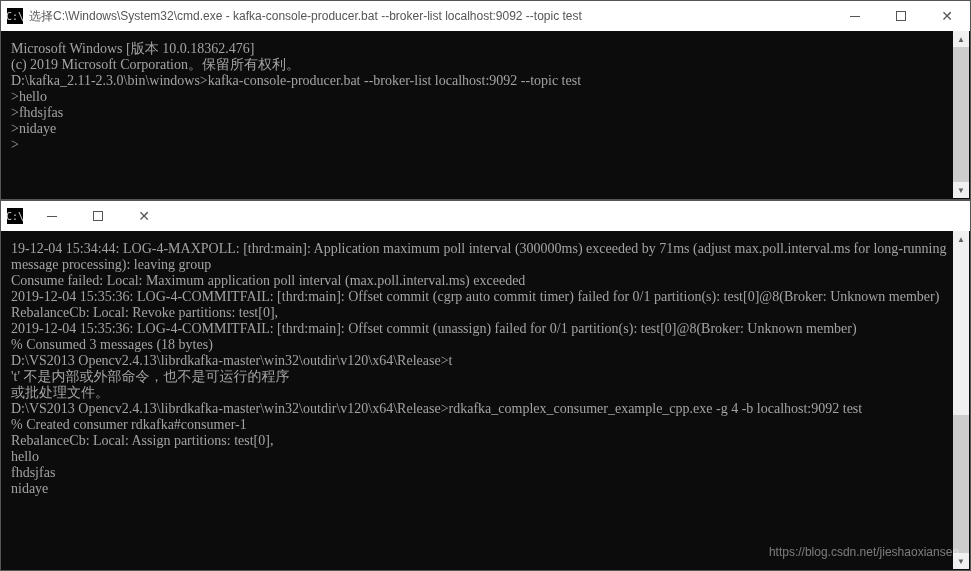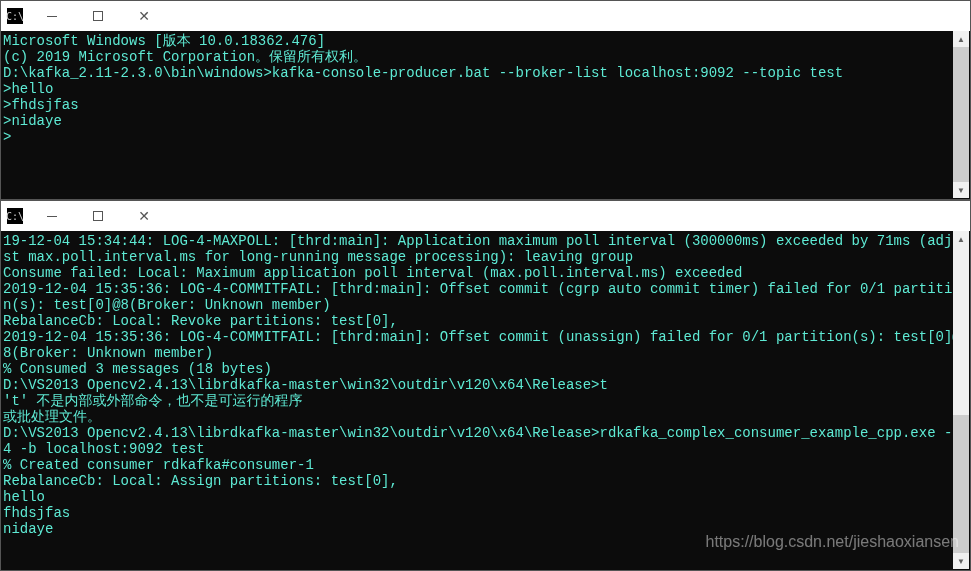--- a/index.html
+++ b/index.html
@@ -66,25 +66,25 @@
       display: flex;
       align-items: center;
       justify-content: center;
       color: #555;
       font-size: 10px;
       cursor: pointer;
     }
     .terminal {
       flex: 1;
       background: #0c0c0c;
-      color: #5eead4;
-      font-family: Liberation Mono, monospace;
+      color: #a3a3a3;
+      font-family: Liberation Serif, serif;
       font-size: 14px;
       line-height: 16px;
-      padding: 2px;
+      padding: 10px;
       white-space: pre-wrap;
       word-break: break-all;
       overflow: hidden;
     }
     .terminal .line { display: block; }
     .scrollbar {
       position: absolute;
       right: 1px;
       top: 30px;
       bottom: 1px;
@@ -114,36 +114,37 @@
       width: 100%;
       background: #cdcdcd;
       cursor: pointer;
     }
     .scroll-arrow.down { position: absolute; bottom: 0; }
     .window-1 .scroll-thumb { top: 0; height: 100%; }
     .window-2 .scroll-thumb { bottom: 0; height: 45%; }
     .watermark {
       position: absolute;
       right: 12px;
-      bottom: 20px;
+      bottom: 12px;
       color: rgba(255,255,255,0.45);
-      font-size: 16px;
+      font-size: 12px;
       font-family: Arial, sans-serif;
       z-index: 100;
     }
     .minimize-line { width: 10px; height: 1px; background: #555; }
     .maximize-box { width: 10px; height: 10px; border: 1px solid #555; }
     .close-x { font-size: 14px; line-height: 1; }
   </style>
 </head>
 <body>
 
 <div class="window window-1">
   <div class="titlebar">
     <div class="titlebar-icon">C:\</div>
+    <div class="title-text">选择C:\Windows\System32\cmd.exe - kafka-console-producer.bat  --broker-list localhost:9092 --topic test</div>
     <div class="window-controls">
       <div class="win-btn">
           <div class="minimize-line"></div>
         </div>
       <div class="win-btn">
           <div class="maximize-box"></div>
         </div>
       <div class="win-btn close">
           <span class="close-x">✕</span>
         </div>

